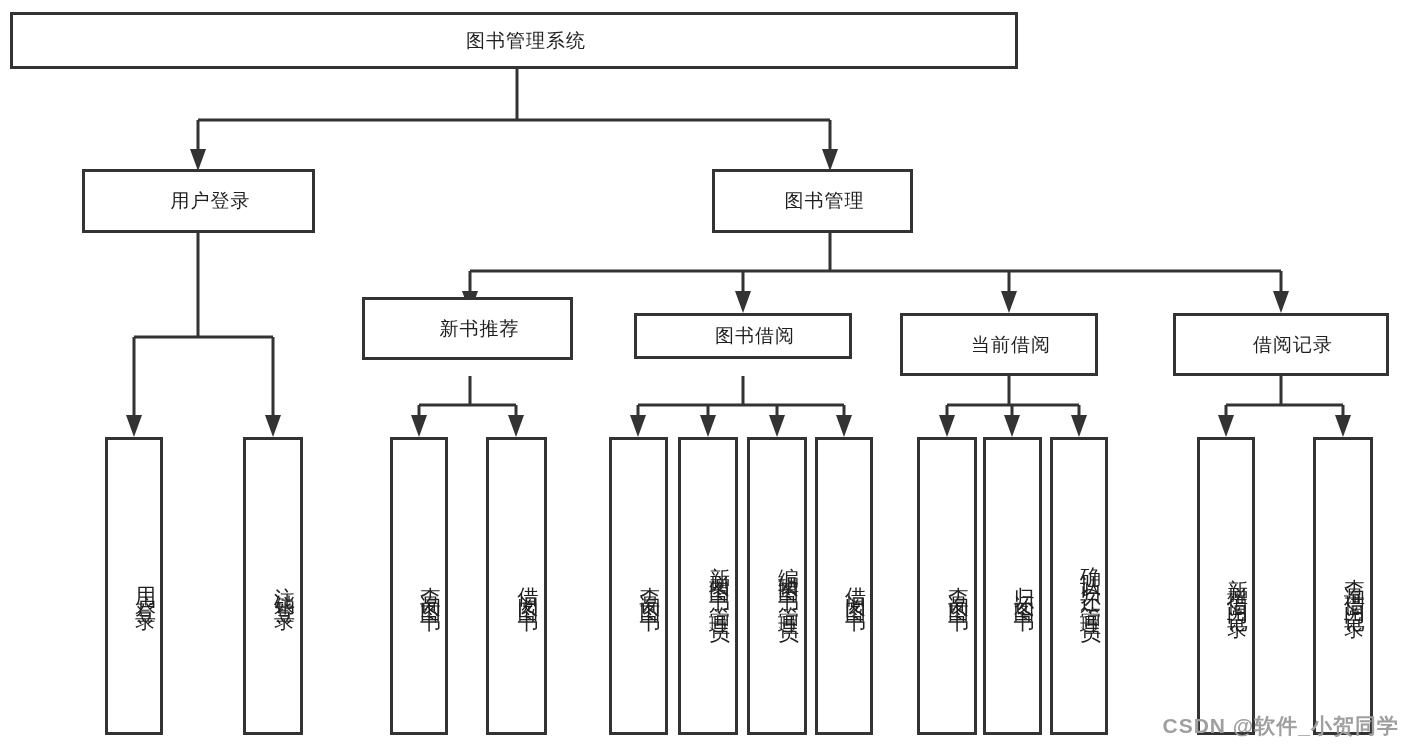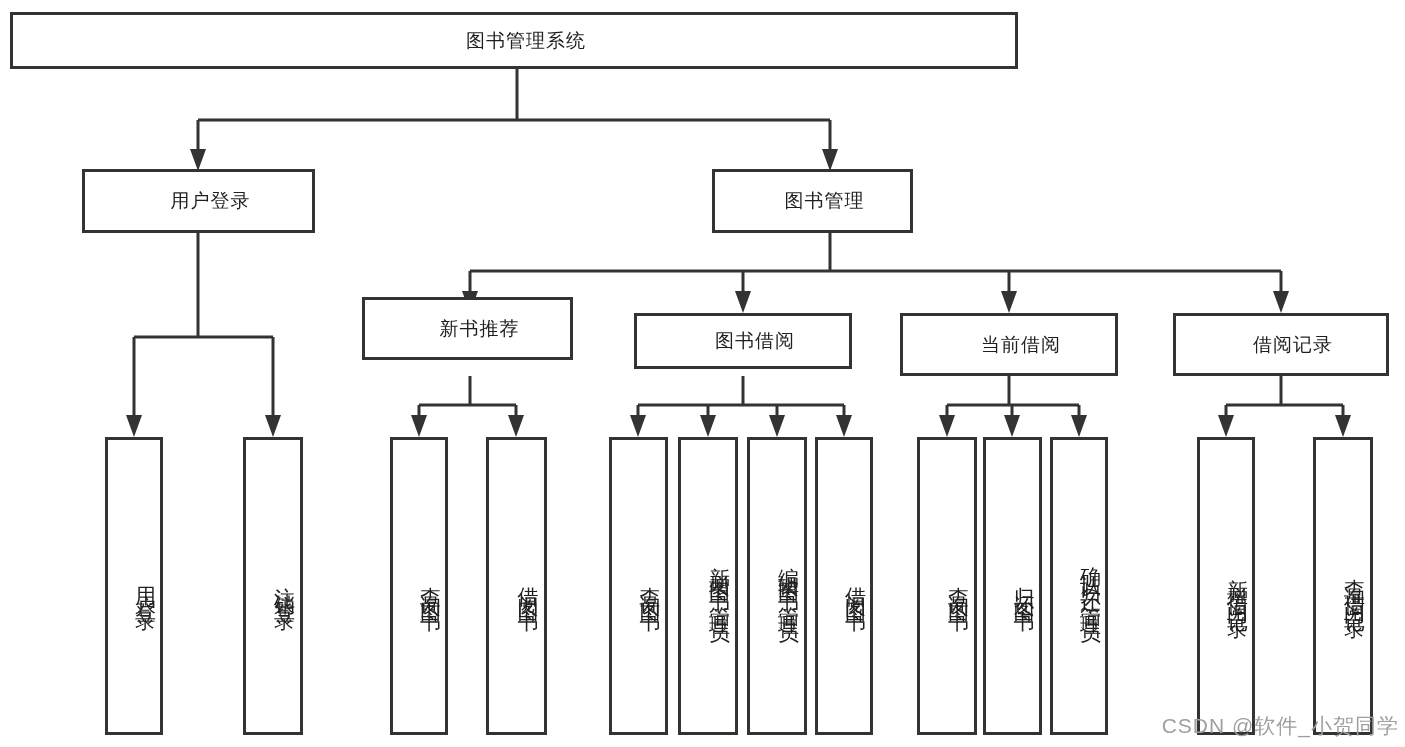--- a/index.html
+++ b/index.html
@@ -45,20 +45,21 @@
   }
   .node.root{font-size:19px;}
   .watermark{
     position:absolute;
     top:712px;
     right:6px;
     font-size:21px;
     color:var(--wm);
     letter-spacing:1px;
     white-space:nowrap;
+    font-weight:bold;
   }
 </style>
 </head>
 <body>
 
 <div class="canvas">
 
   <svg class="connectors" viewBox="0 0 1405 747" xmlns="http://www.w3.org/2000/svg" aria-hidden="true">
     <path class="wire" d="
       M517 69 V120 M198 120 H830 M198 120 V155 M830 120 V155
@@ -80,22 +81,22 @@
       M1071 415 L1087 415 L1079 437 Z
       M1218 415 L1234 415 L1226 437 Z  M1335 415 L1351 415 L1343 437 Z"></path>
   </svg>
 
   <div class="node h root" style="left:10px;top:12px;width:1008px;height:57px">图书管理系统</div>
 
   <div class="node h" style="left:82px;top:169px;width:233px;height:64px">用户登录</div>
   <div class="node h" style="left:712px;top:169px;width:201px;height:64px">图书管理</div>
 
   <div class="node h" style="left:362px;top:297px;width:211px;height:63px">新书推荐</div>
-  <div class="node h" style="left:634px;top:313px;width:218px;height:56px">图书借阅</div>
-  <div class="node h" style="left:900px;top:313px;width:218px;height:63px">当前借阅</div>
+  <div class="node h" style="left:634px;top:313px;width:218px;height:46px">图书借阅</div>
+  <div class="node h" style="left:900px;top:313px;width:198px;height:63px">当前借阅</div>
   <div class="node h" style="left:1173px;top:313px;width:216px;height:63px">借阅记录</div>
 
   <div class="node v" style="left:105px;top:437px;width:58px;height:298px">用户登录</div>
   <div class="node v" style="left:243px;top:437px;width:60px;height:298px">注销登录</div>
 
   <div class="node v" style="left:390px;top:437px;width:58px;height:298px">查询图书</div>
   <div class="node v" style="left:486px;top:437px;width:61px;height:298px">借阅图书</div>
 
   <div class="node v" style="left:609px;top:437px;width:59px;height:298px">查询图书</div>
   <div class="node v" style="left:678px;top:437px;width:60px;height:298px">新增图书（管理员）</div>

